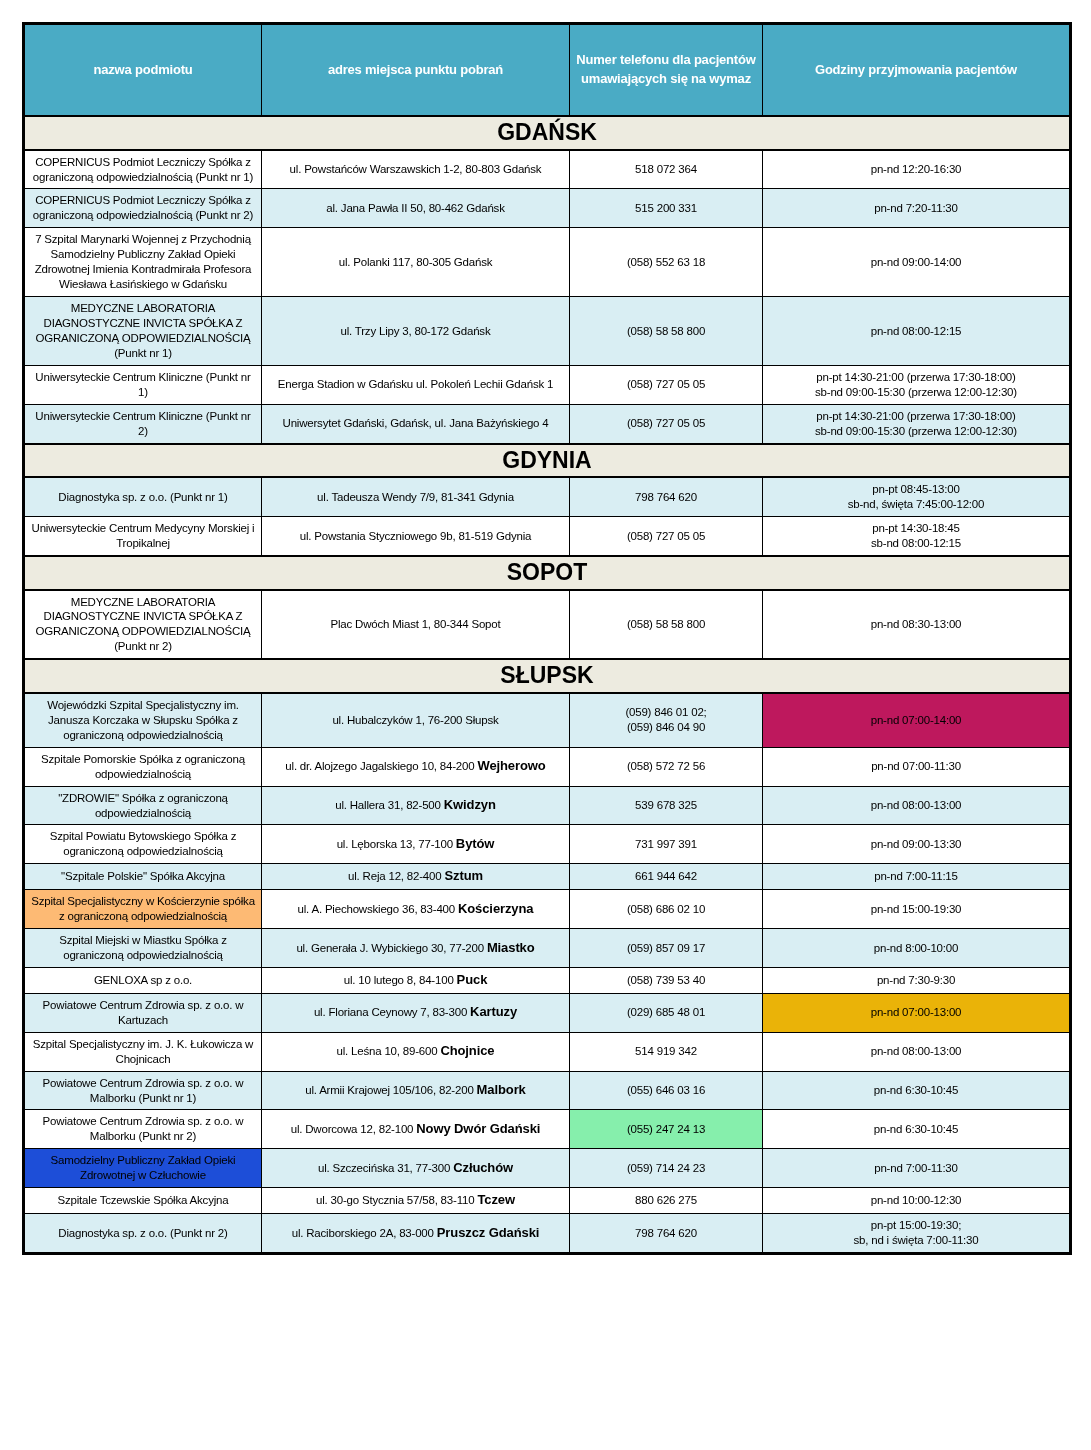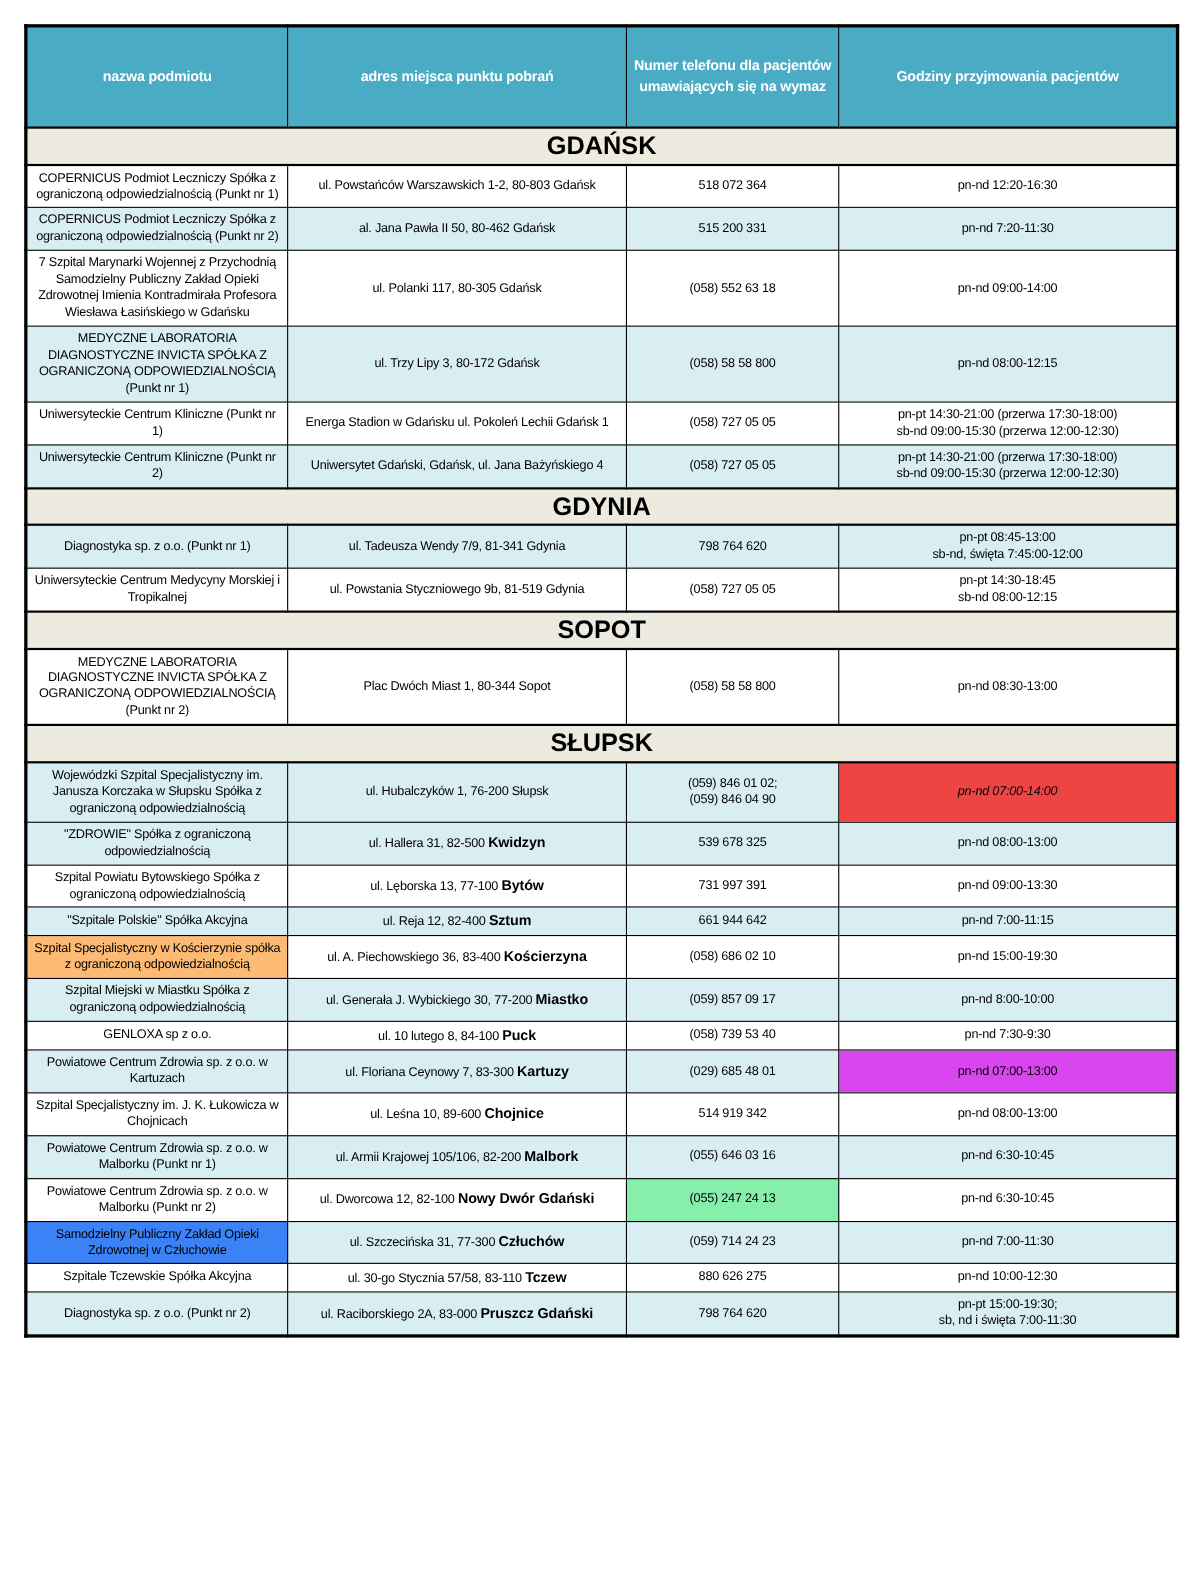--- a/index.html
+++ b/index.html
@@ -122,21 +122,27 @@
           <td class="pre" style="background: rgb(255, 255, 255); margin-left: 16px;">pn-nd 08:30-13:00</td>
         </tr>
         <tr class="band-row">
           <td colspan="4" style="background: rgb(237, 235, 224);">SŁUPSK</td>
         </tr>
         <tr>
           <td style="background: rgb(217, 238, 243);">Wojewódzki Szpital Specjalistyczny im. Janusza Korczaka w Słupsku Spółka z ograniczoną odpowiedzialnością</td>
           <td style="background: rgb(217, 238, 243);"><span>ul. Hubalczyków 1, 76-200 Słupsk</span></td>
           <td class="pre" style="background: rgb(217, 238, 243);">(059) 846 01 02;
 (059) 846 04 90</td>
-          <td class="pre" style="background: #ef4444; font-style: italic;">pn-nd 07:00-14:00</td>
+          <td class="pre" style="background: #be185d;">pn-nd 07:00-14:00</td>
+        </tr>
+        <tr>
+          <td style="background: rgb(255, 255, 255);">Szpitale Pomorskie Spółka z ograniczoną odpowiedzialnością</td>
+          <td style="background: rgb(255, 255, 255);"><span>ul. dr. Alojzego Jagalskiego 10, 84-200</span> <span class="city">Wejherowo</span></td>
+          <td class="pre" style="background: rgb(255, 255, 255);">(058) 572 72 56</td>
+          <td class="pre" style="background: rgb(255, 255, 255);">pn-nd 07:00-11:30</td>
         </tr>
         <tr>
           <td style="background: rgb(217, 238, 243);">"ZDROWIE" Spółka z ograniczoną odpowiedzialnością</td>
           <td style="background: rgb(217, 238, 243);"><span>ul. Hallera 31, 82-500</span> <span class="city">Kwidzyn</span></td>
           <td class="pre" style="background: rgb(217, 238, 243);">539 678 325</td>
           <td class="pre" style="background: rgb(217, 238, 243);">pn-nd 08:00-13:00</td>
         </tr>
         <tr>
           <td style="background: rgb(255, 255, 255);">Szpital Powiatu Bytowskiego Spółka z ograniczoną odpowiedzialnością</td>
           <td style="background: rgb(255, 255, 255); text-align: center;"><span>ul. Lęborska 13, 77-100</span> <span class="city">Bytów</span></td>
@@ -164,42 +170,42 @@
         <tr>
           <td style="background: rgb(255, 255, 255);">GENLOXA sp z o.o.</td>
           <td style="background: rgb(255, 255, 255);"><span>ul. 10 lutego 8, 84-100</span> <span class="city">Puck</span></td>
           <td class="pre" style="background: rgb(255, 255, 255);">(058) 739 53 40</td>
           <td class="pre" style="background: rgb(255, 255, 255);">pn-nd 7:30-9:30</td>
         </tr>
         <tr>
           <td style="background: rgb(217, 238, 243);">Powiatowe Centrum Zdrowia sp. z o.o. w Kartuzach</td>
           <td style="background: rgb(217, 238, 243);"><span>ul. Floriana Ceynowy 7, 83-300</span> <span class="city">Kartuzy</span></td>
           <td class="pre" style="background: rgb(217, 238, 243);">(029) 685 48 01</td>
-          <td class="pre" style="background: #d946ef;">pn-nd 07:00-13:00</td>
+          <td class="pre" style="background: #eab308;">pn-nd 07:00-13:00</td>
         </tr>
         <tr>
           <td style="background: rgb(255, 255, 255);">Szpital Specjalistyczny im. J. K. Łukowicza w Chojnicach</td>
           <td style="background: rgb(255, 255, 255);"><span>ul. Leśna 10, 89-600</span> <span class="city">Chojnice</span></td>
           <td class="pre" style="background: rgb(255, 255, 255);">514 919 342</td>
           <td class="pre" style="background: rgb(255, 255, 255);">pn-nd 08:00-13:00</td>
         </tr>
         <tr>
           <td style="background: rgb(217, 238, 243);">Powiatowe Centrum Zdrowia sp. z o.o. w Malborku (Punkt nr 1)</td>
           <td style="background: rgb(217, 238, 243);"><span>ul. Armii Krajowej 105/106, 82-200</span> <span class="city">Malbork</span></td>
           <td class="pre" style="background: rgb(217, 238, 243);">(055) 646 03 16</td>
           <td class="pre" style="background: rgb(217, 238, 243);">pn-nd 6:30-10:45</td>
         </tr>
         <tr>
           <td style="background: rgb(255, 255, 255);">Powiatowe Centrum Zdrowia sp. z o.o. w Malborku (Punkt nr 2)</td>
           <td style="background: rgb(255, 255, 255);"><span>ul. Dworcowa 12, 82-100</span> <span class="city">Nowy Dwór Gdański</span></td>
           <td class="pre" style="background: #86efac; margin-top: 30px;">(055) 247 24 13</td>
           <td class="pre" style="background: rgb(255, 255, 255);">pn-nd 6:30-10:45</td>
         </tr>
         <tr>
-          <td style="background: #3b82f6; margin-top: 40px;">Samodzielny Publiczny Zakład Opieki Zdrowotnej w Człuchowie</td>
+          <td style="background: #1d4ed8; margin-top: 40px;">Samodzielny Publiczny Zakład Opieki Zdrowotnej w Człuchowie</td>
           <td style="background: rgb(217, 238, 243);"><span>ul. Szczecińska 31, 77-300</span> <span class="city">Człuchów</span></td>
           <td class="pre" style="background: rgb(217, 238, 243);">(059) 714 24 23</td>
           <td class="pre" style="background: rgb(217, 238, 243);">pn-nd 7:00-11:30</td>
         </tr>
         <tr>
           <td style="background: rgb(255, 255, 255);">Szpitale Tczewskie Spółka Akcyjna</td>
           <td style="background: rgb(255, 255, 255);"><span>ul. 30-go Stycznia 57/58, 83-110</span> <span class="city">Tczew</span></td>
           <td class="pre" style="background: rgb(255, 255, 255);">880 626 275</td>
           <td class="pre" style="background: rgb(255, 255, 255);">pn-nd 10:00-12:30</td>
         </tr>

